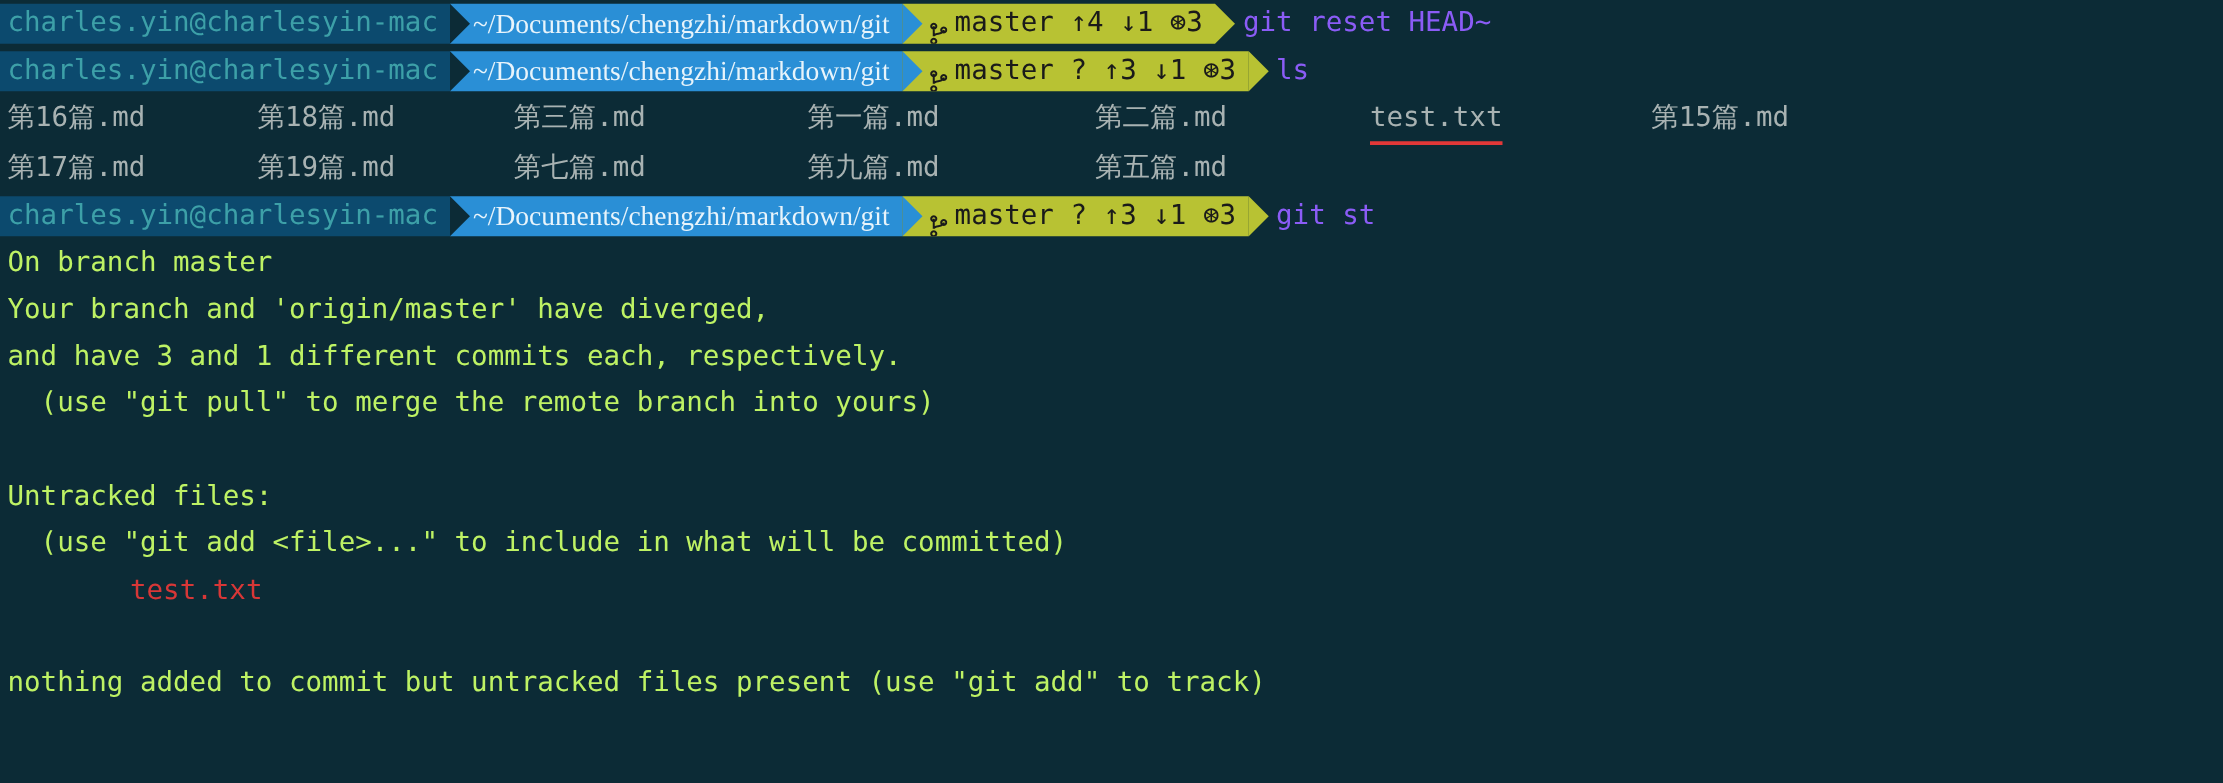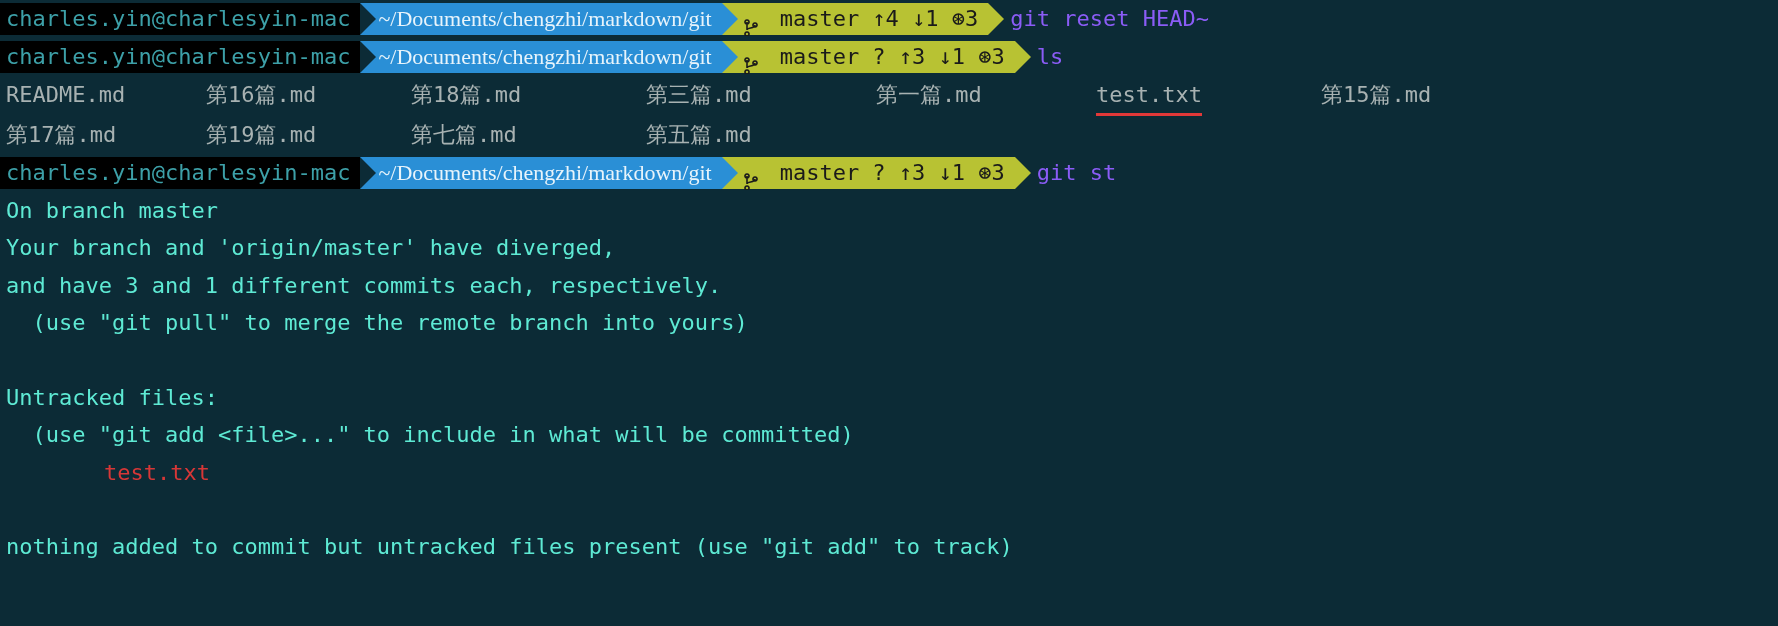--- a/index.html
+++ b/index.html
@@ -30,25 +30,25 @@
       content: '';
       position: absolute;
       right: -16px;
       top: 0;
       width: 0;
       height: 0;
       border-top: 16px solid transparent;
       border-bottom: 16px solid transparent;
       z-index: 1;
     }
-    .seg-user { background: #000000; color: #3da0a8; padding-left: 6px; }
+    .seg-user { background: #0c4a6e; color: #3da0a8; padding-left: 6px; }
     .seg-user::after { border-left: 16px solid #0c2b36; }
     .seg-path { background: #2a8fd6; color: #e8f4fb; font-family: Liberation Serif, serif; }
     .seg-path::after { border-left: 16px solid #2a8fd6; }
-    .seg-branch { background: #b8c233; color: #1a1a1a; padding-left: 22px; gap: 16px; }
+    .seg-branch { background: #b8c233; color: #1a1a1a; padding-left: 22px; }
     .seg-branch::after { border-left: 16px solid #b8c233; }
     .seg-cmd { color: #8b5cf6; padding-left: 22px; }
 
     .branch-icon {
       display: inline-block;
       width: 14px;
       height: 18px;
       margin-right: 6px;
       position: relative;
     }
@@ -58,21 +58,21 @@
       display: grid;
       grid-template-columns: 200px 205px 235px 230px 220px 225px 200px;
       padding-left: 6px;
     }
     .file-cell { color: #a8b2b2; white-space: nowrap; }
     .underlined {
       border-bottom: 3px solid #e23838;
       display: inline-block;
       padding-bottom: 0px;
     }
-    .output { padding-left: 6px; color: #5eead4; white-space: pre; }
+    .output { padding-left: 6px; color: #bef264; white-space: pre; }
     .red { color: #d73737; font-weight: 500; }
     .indent2 { padding-left: 104px; }
   </style>
 </head>
 <body>
 
 <div class="prompt-line">
   <span class="seg seg-user">charles.yin@charlesyin-mac</span>
   <span class="seg seg-path">~/Documents/chengzhi/markdown/git</span>
   <span class="seg seg-branch">
@@ -94,30 +94,31 @@
       <svg viewBox="0 0 14 18">
           <path d="M3 2 a2 2 0 1 0 0.01 0 M3 14 a2 2 0 1 0 0.01 0 M11 5 a2 2 0 1 0 0.01 0 M3 4 L3 12 M11 7 C11 11 3 9 3 12" stroke="#1a1a1a" stroke-width="1.6" fill="none"></path>
         </svg>
     </span>
     <span>master ? ↑3 ↓1 ⊛3</span>
   </span>
   <span class="seg seg-cmd">ls</span>
 </div>
 
 <div class="file-grid">
-  <div class="file-cell">README.md</div>
   <div class="file-cell">第16篇.md</div>
   <div class="file-cell">第18篇.md</div>
   <div class="file-cell">第三篇.md</div>
   <div class="file-cell">第一篇.md</div>
+  <div class="file-cell">第二篇.md</div>
   <div class="file-cell"><span class="underlined">test.txt</span></div>
   <div class="file-cell">第15篇.md</div>
   <div class="file-cell">第17篇.md</div>
   <div class="file-cell">第19篇.md</div>
   <div class="file-cell">第七篇.md</div>
+  <div class="file-cell">第九篇.md</div>
   <div class="file-cell">第五篇.md</div>
 </div>
 
 <div class="prompt-line">
   <span class="seg seg-user">charles.yin@charlesyin-mac</span>
   <span class="seg seg-path">~/Documents/chengzhi/markdown/git</span>
   <span class="seg seg-branch">
     <span class="branch-icon">
       <svg viewBox="0 0 14 18">
           <path d="M3 2 a2 2 0 1 0 0.01 0 M3 14 a2 2 0 1 0 0.01 0 M11 5 a2 2 0 1 0 0.01 0 M3 4 L3 12 M11 7 C11 11 3 9 3 12" stroke="#1a1a1a" stroke-width="1.6" fill="none"></path>

